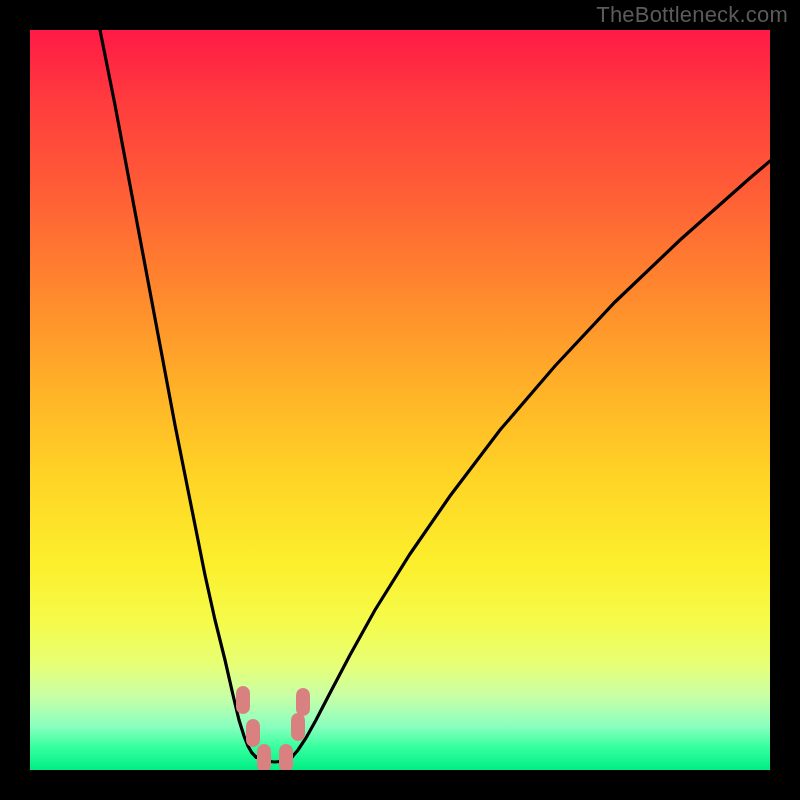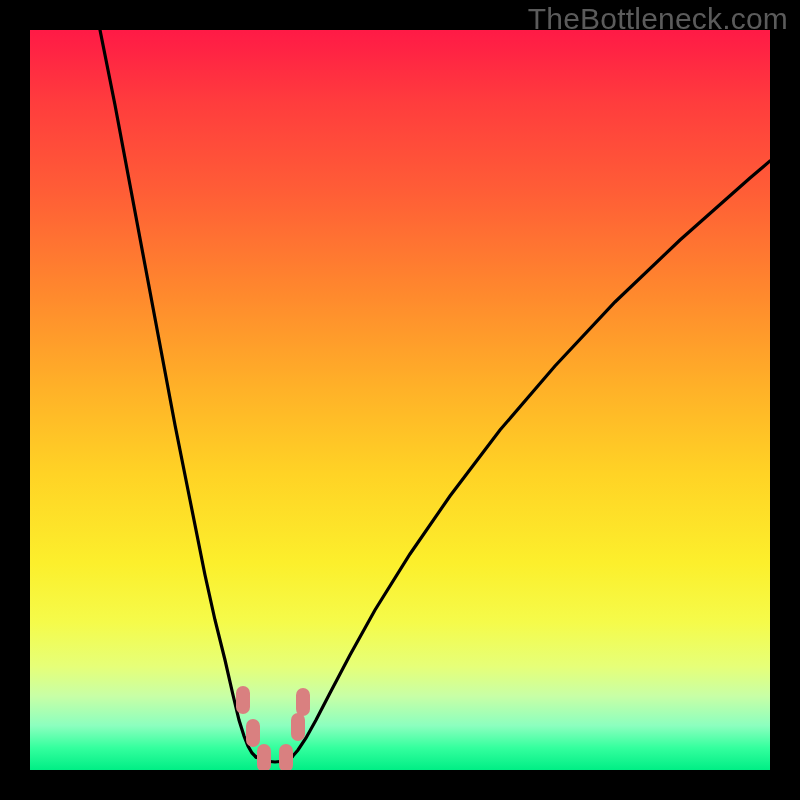--- a/index.html
+++ b/index.html
@@ -14,21 +14,21 @@
     position: relative;
     width: 800px;
     height: 800px;
     background: #000;
   }
   .watermark {
     position: absolute;
     top: 2px;
     right: 12px;
     font-family: Arial, Helvetica, sans-serif;
-    font-size: 30px;
+    font-size: 22px;
     font-weight: 500;
     color: #5b5b5b;
     letter-spacing: 0.2px;
     z-index: 50;
   }
   .plot-area {
     position: absolute;
     left: 30px;
     top: 30px;
     width: 740px;

